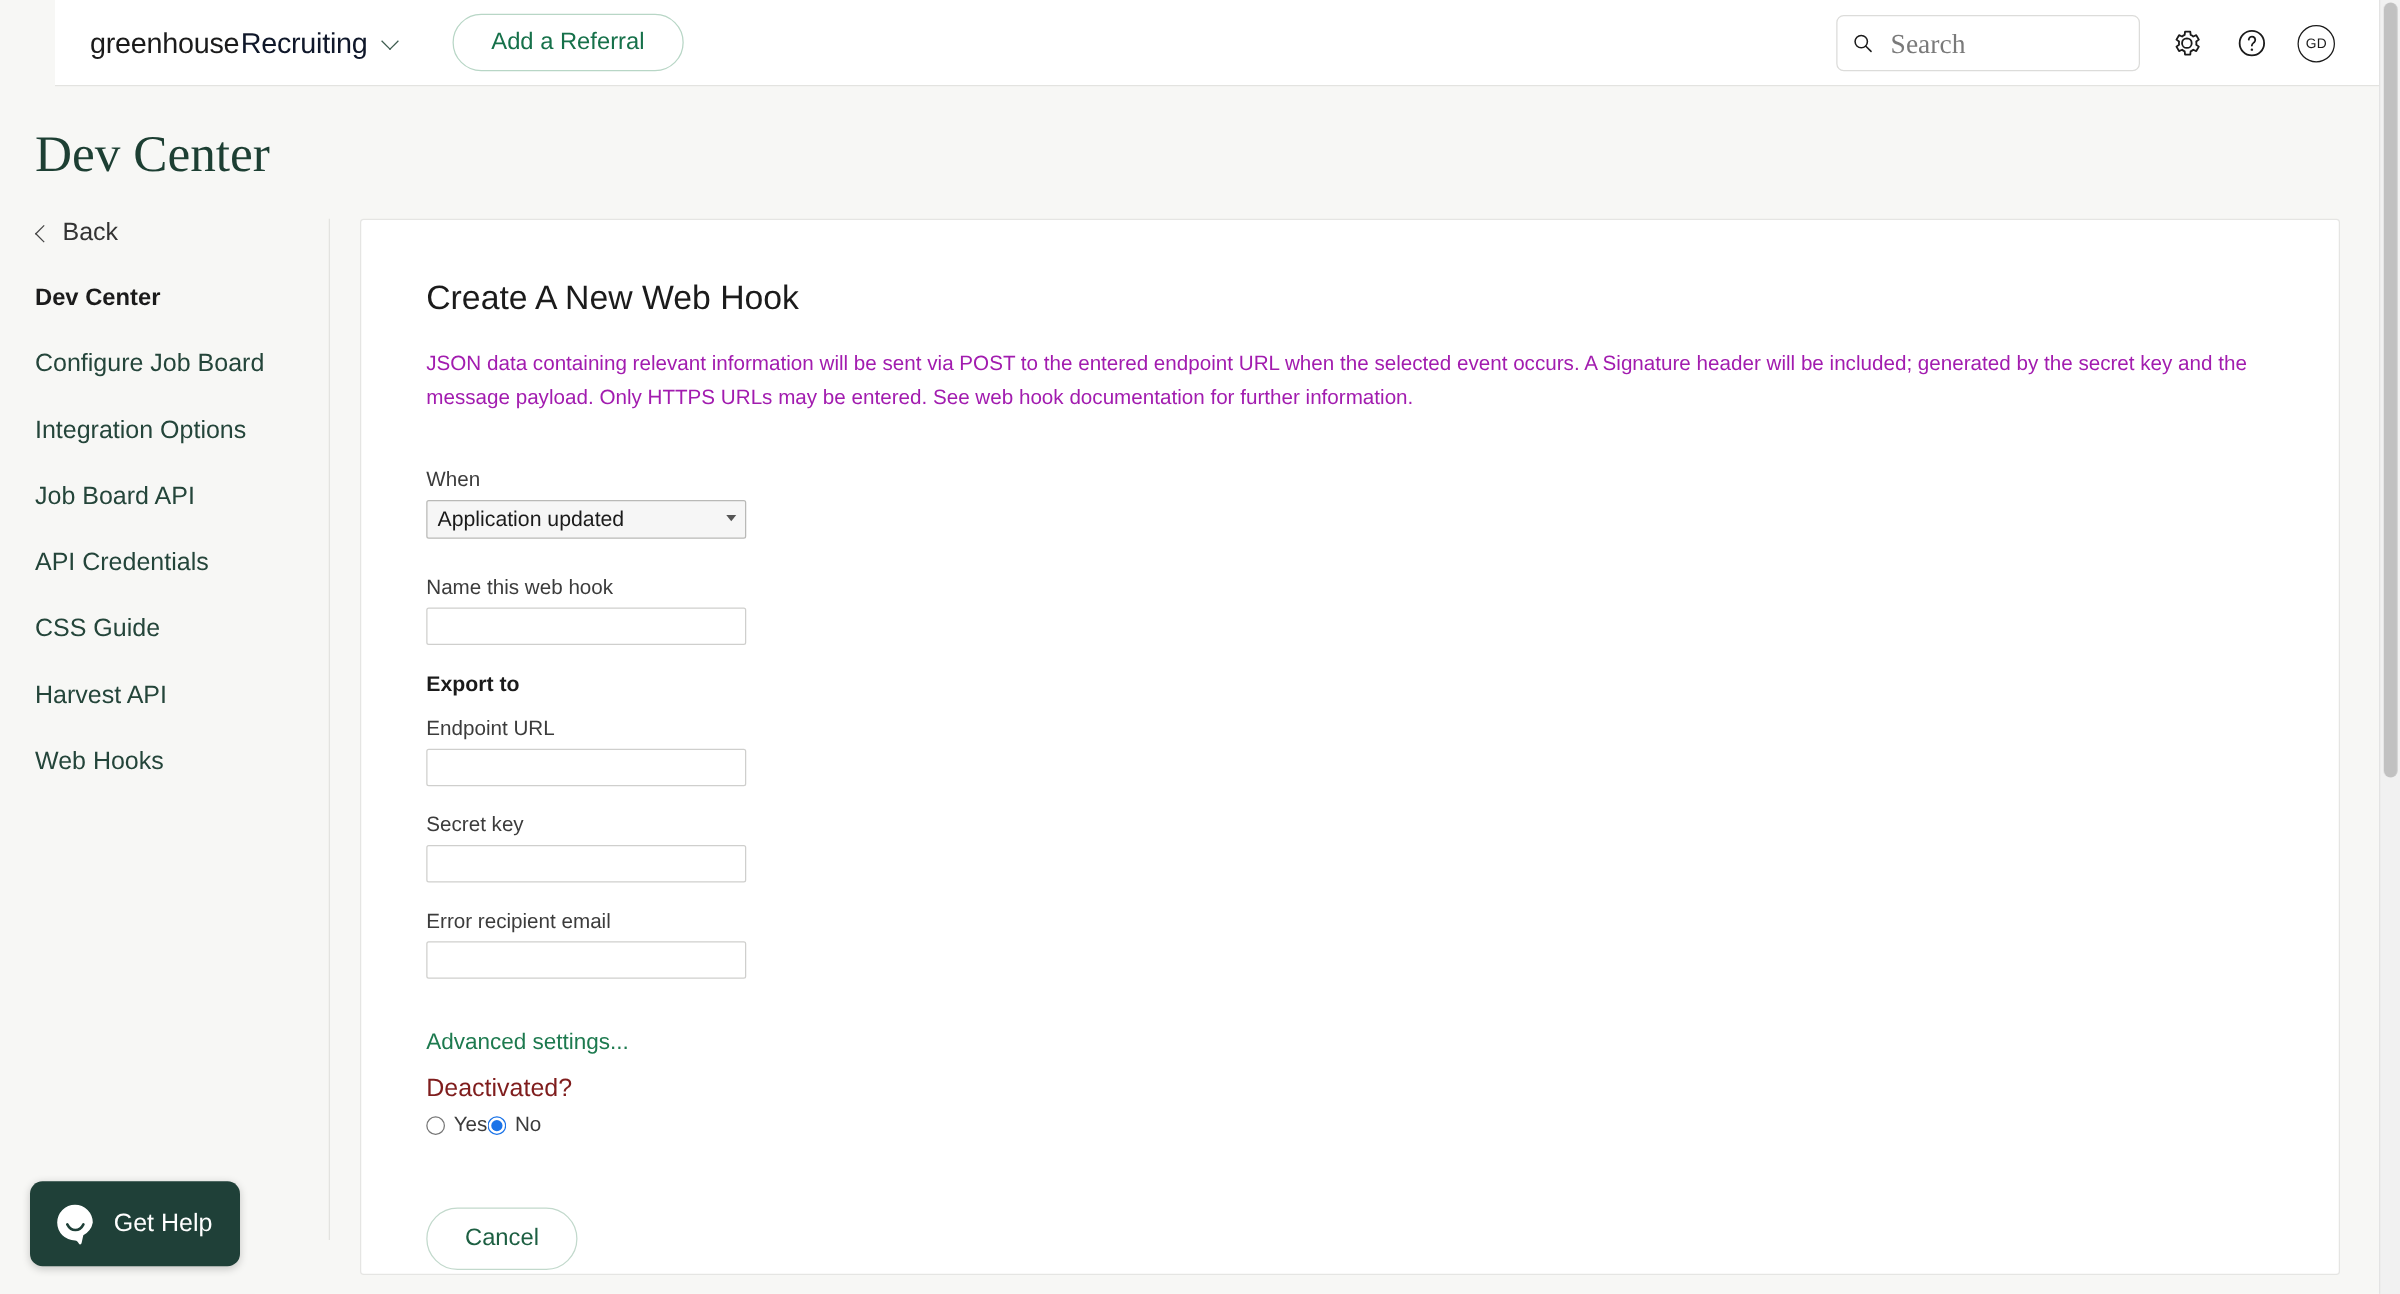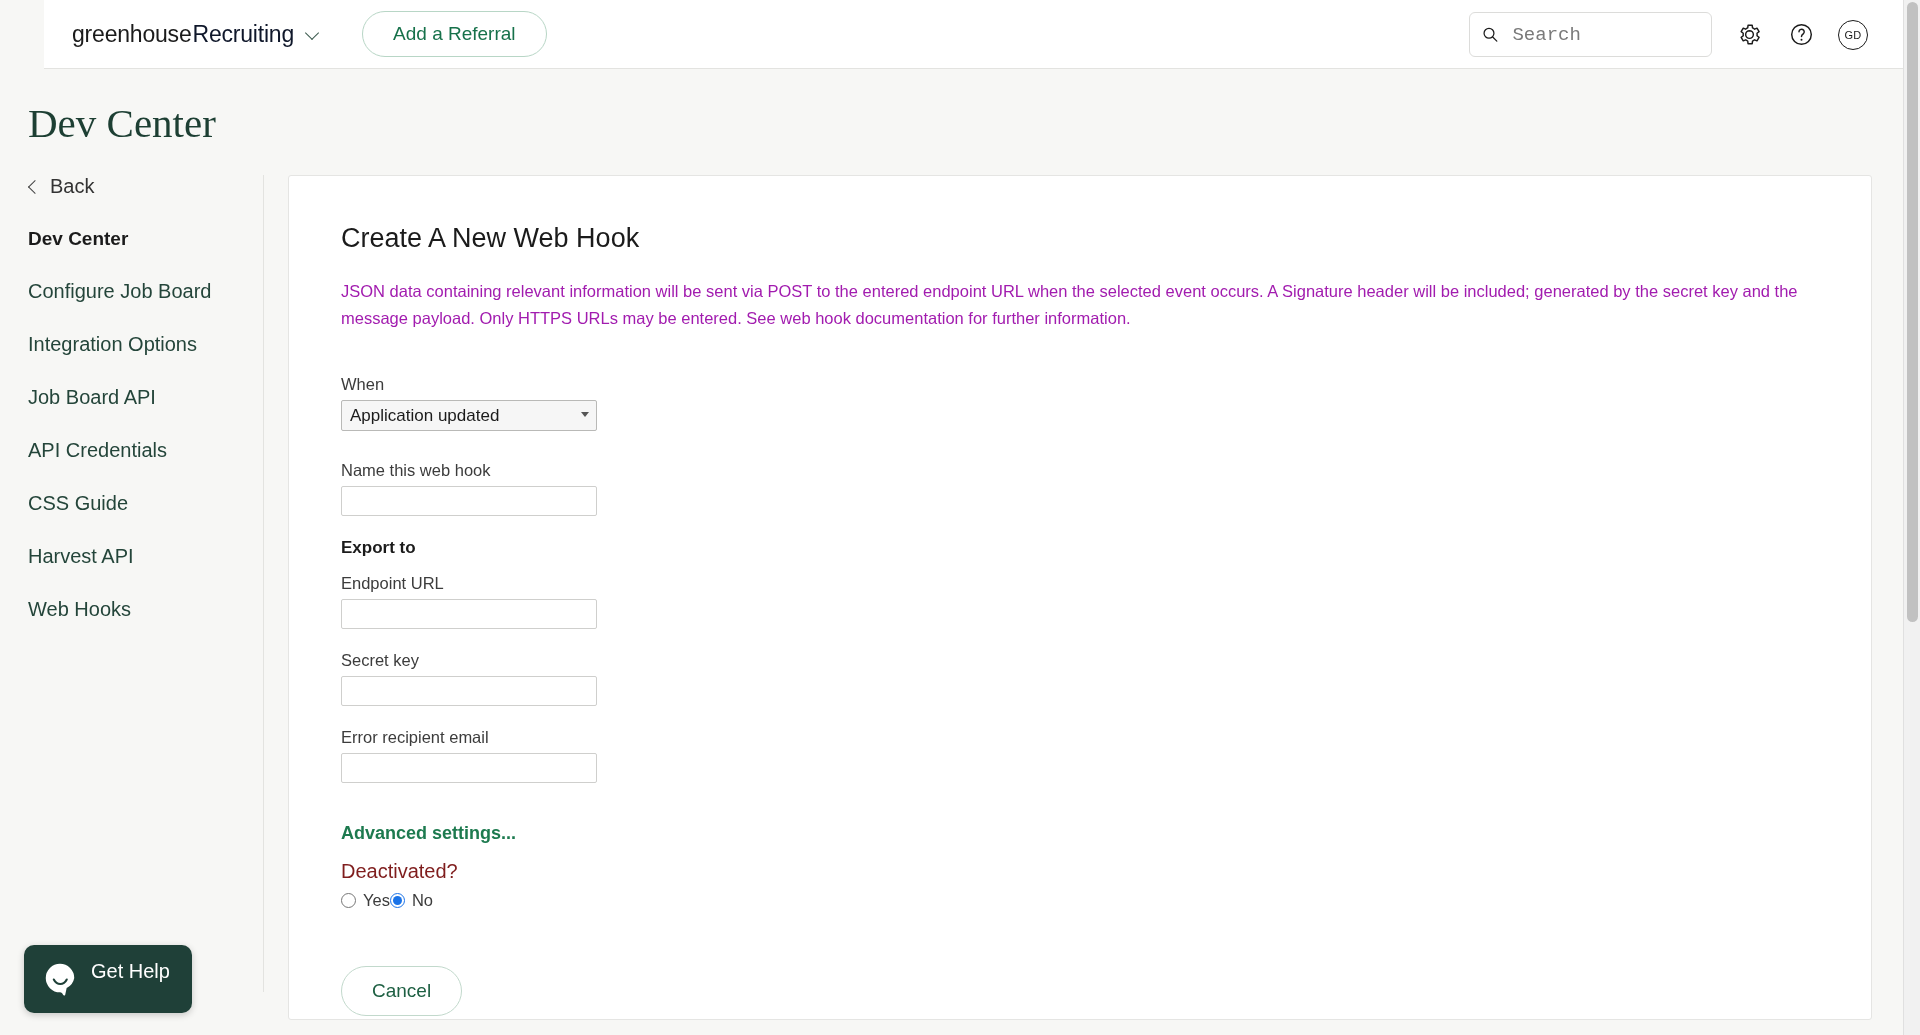--- a/index.html
+++ b/index.html
@@ -72,25 +72,25 @@
     align-items: center;
     width: 243px; height: 45px;
     border: 1px solid #dcdcda;
     border-radius: 6px;
     background: #fff;
     padding: 0 12px;
     gap: 12px;
   }
   .search-box input {
     border: none; outline: none;
-    font-size: 19px;
+    font-size: 22px;
     color: #737373;
     width: 100%;
     background: transparent;
-    font-family: Liberation Mono, monospace;
+    font-family: Liberation Serif, serif;
   }
   .search-box input::placeholder { color: #7a7a7a; }
   .icon-btn {
     width: 30px; height: 30px;
     display: flex; align-items: center; justify-content: center;
     cursor: pointer;
     background: none; border: none; padding: 0;
   }
   .avatar {
     width: 30px; height: 30px;
@@ -228,21 +228,21 @@
   }
   .section-title {
     font-size: 17px;
     font-weight: bold;
     color: #1b1b1b;
     margin: 0 0 16px 0;
   }
   .adv-link {
     display: inline-block;
     font-size: 18px;
-    font-weight: bold;
+    font-weight: normal;
     color: #1d7a4f;
     text-decoration: none;
     margin: 18px 0 16px 0;
     cursor: pointer;
   }
   .radio-label {
     font-size: 20px;
     color: #7f1d1d;
     display: block;
     margin-bottom: 8px;
@@ -273,21 +273,21 @@
     font-family: "Liberation Sans", sans-serif;
   }
 
   
   .get-help {
     position: fixed;
     left: 24px; bottom: 22px;
     background: #1f4038;
     border-radius: 10px;
     display: flex;
-    align-items: flex-start;
+    align-items: center;
     gap: 12px;
     padding: 15px 22px 15px 17px;
     cursor: pointer;
     box-shadow: 0 2px 7px rgba(0,0,0,0.2);
   }
   .get-help span.lbl { color: #fff; font-size: 20px; }
 
   
   .scrollbar {
     position: fixed;

